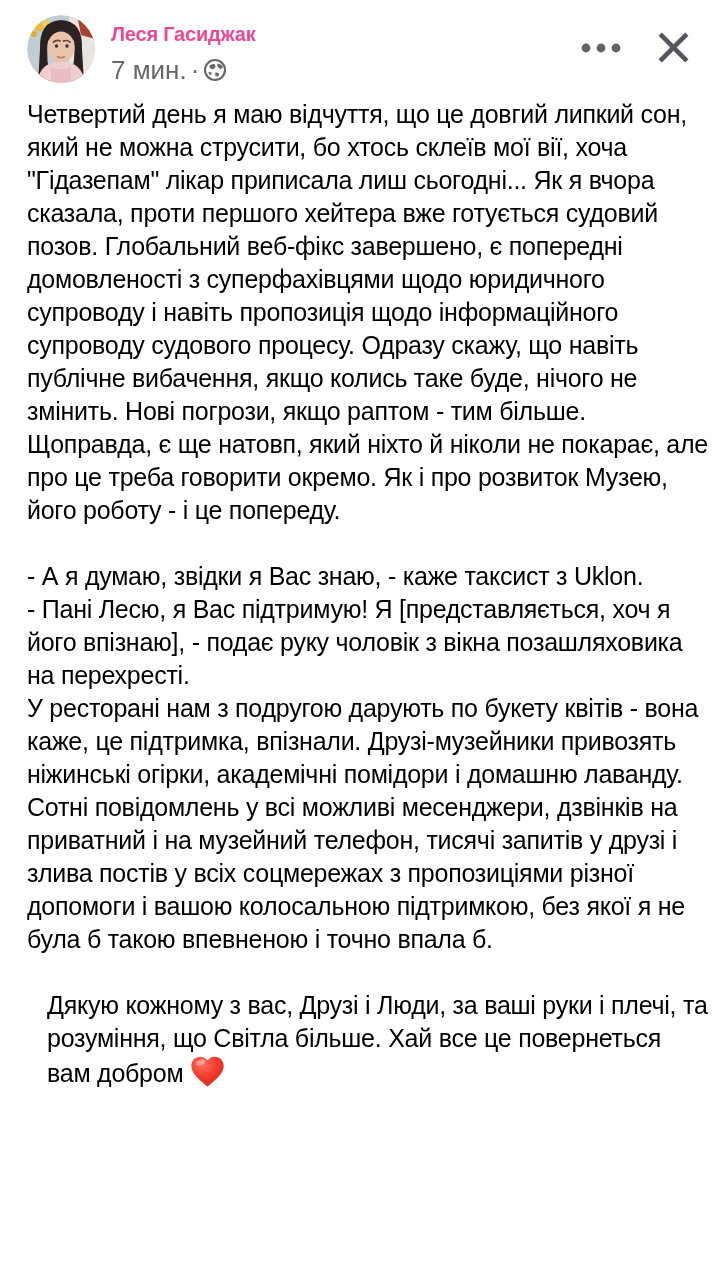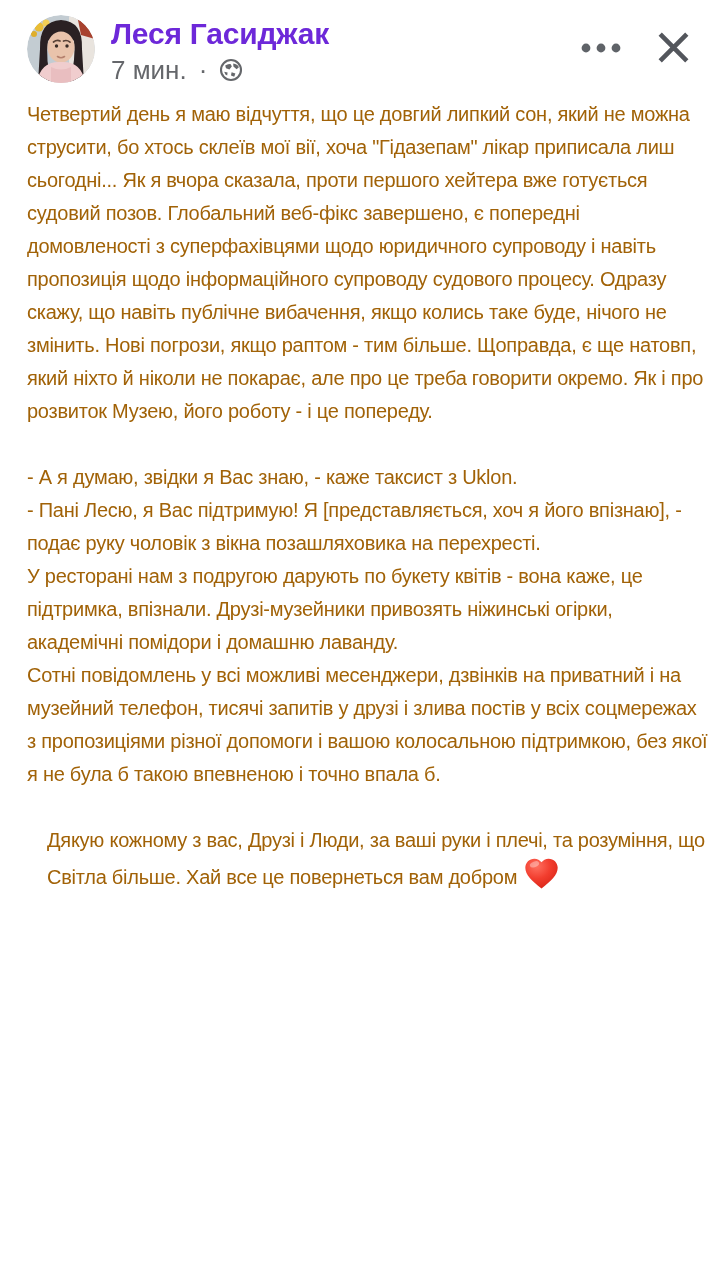--- a/index.html
+++ b/index.html
@@ -30,31 +30,31 @@
     overflow: hidden;
     flex: 0 0 auto;
     margin-right: 16px;
     cursor: pointer;
   }
   .author-block {
     padding-top: 1px;
     min-width: 0;
   }
   .author-name {
-    font-size: 30px;
+    font-size: 20px;
     font-weight: 700;
     line-height: 36px;
-    color: #6d28d9;
+    color: #ec4899;
     letter-spacing: -0.2px;
     cursor: pointer;
   }
   .post-meta {
     display: flex;
     align-items: center;
-    gap: 12px;
+    gap: 4px;
     margin-top: 3px;
     font-size: 26px;
     line-height: 30px;
     color: #65676b;
   }
   .meta-sep {
     font-size: 26px;
     color: #65676b;
   }
   .header-actions {
@@ -72,24 +72,24 @@
     margin: 0;
     cursor: pointer;
     display: flex;
     align-items: center;
     justify-content: center;
   }
 
   
   .post-body {
     padding: 5px 8px 0 27px;
-    font-size: 20px;
+    font-size: 25px;
     line-height: 33px;
     letter-spacing: -0.25px;
-    color: #a16207;
+    color: #000000;
   }
   .post-paragraph {
     margin: 0 0 33px 0;
     white-space: pre-wrap;
   }
   .post-paragraph:last-child {
     margin-bottom: 0;
     margin-left: 20px;
   }
   .heart-emoji {

